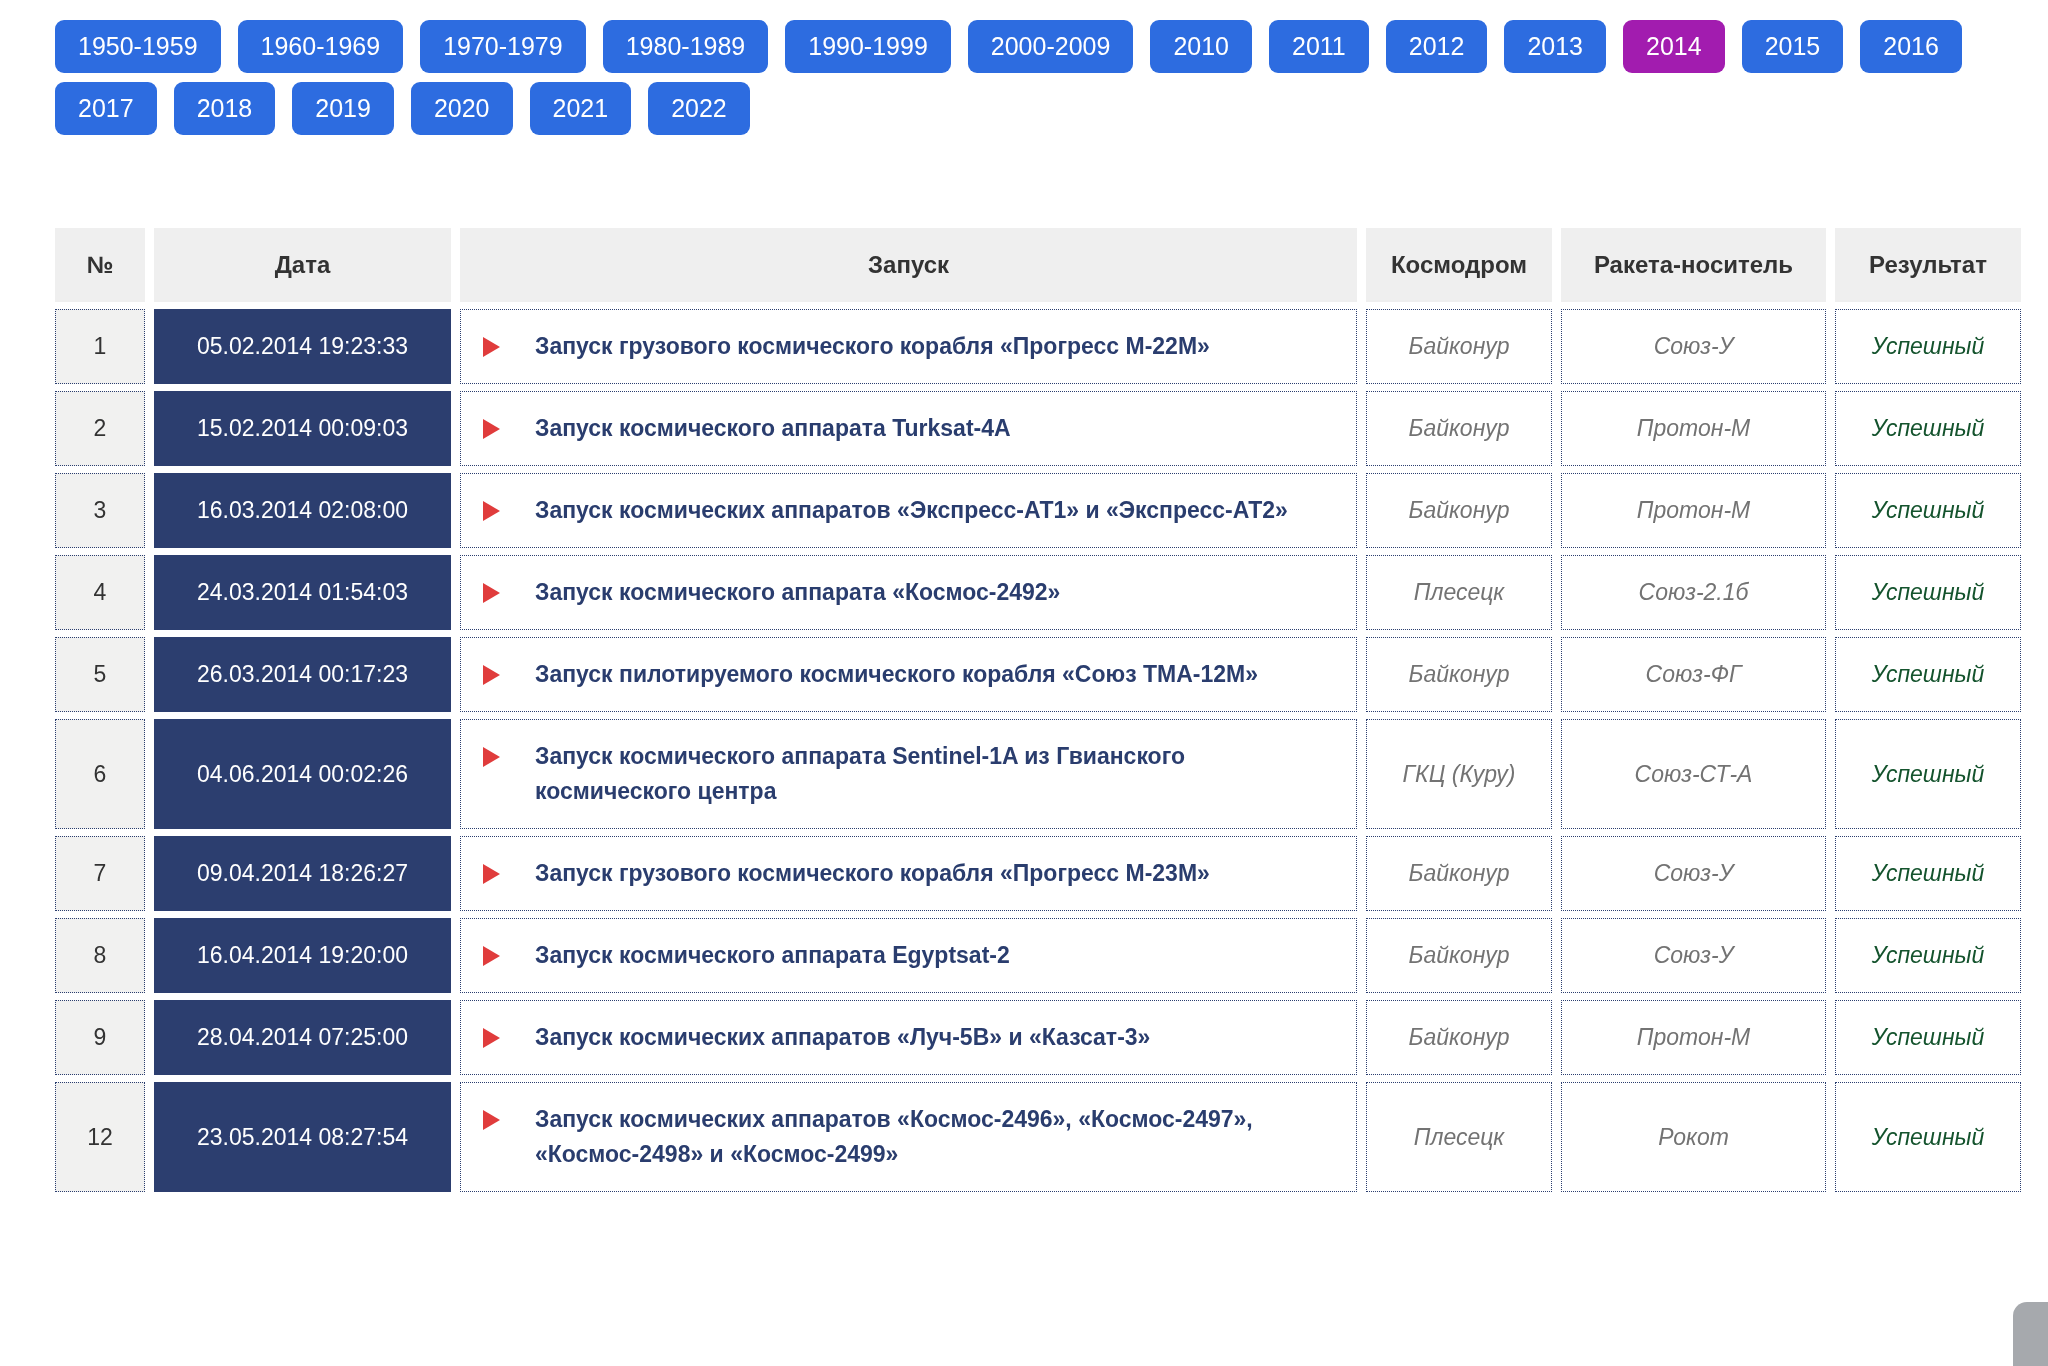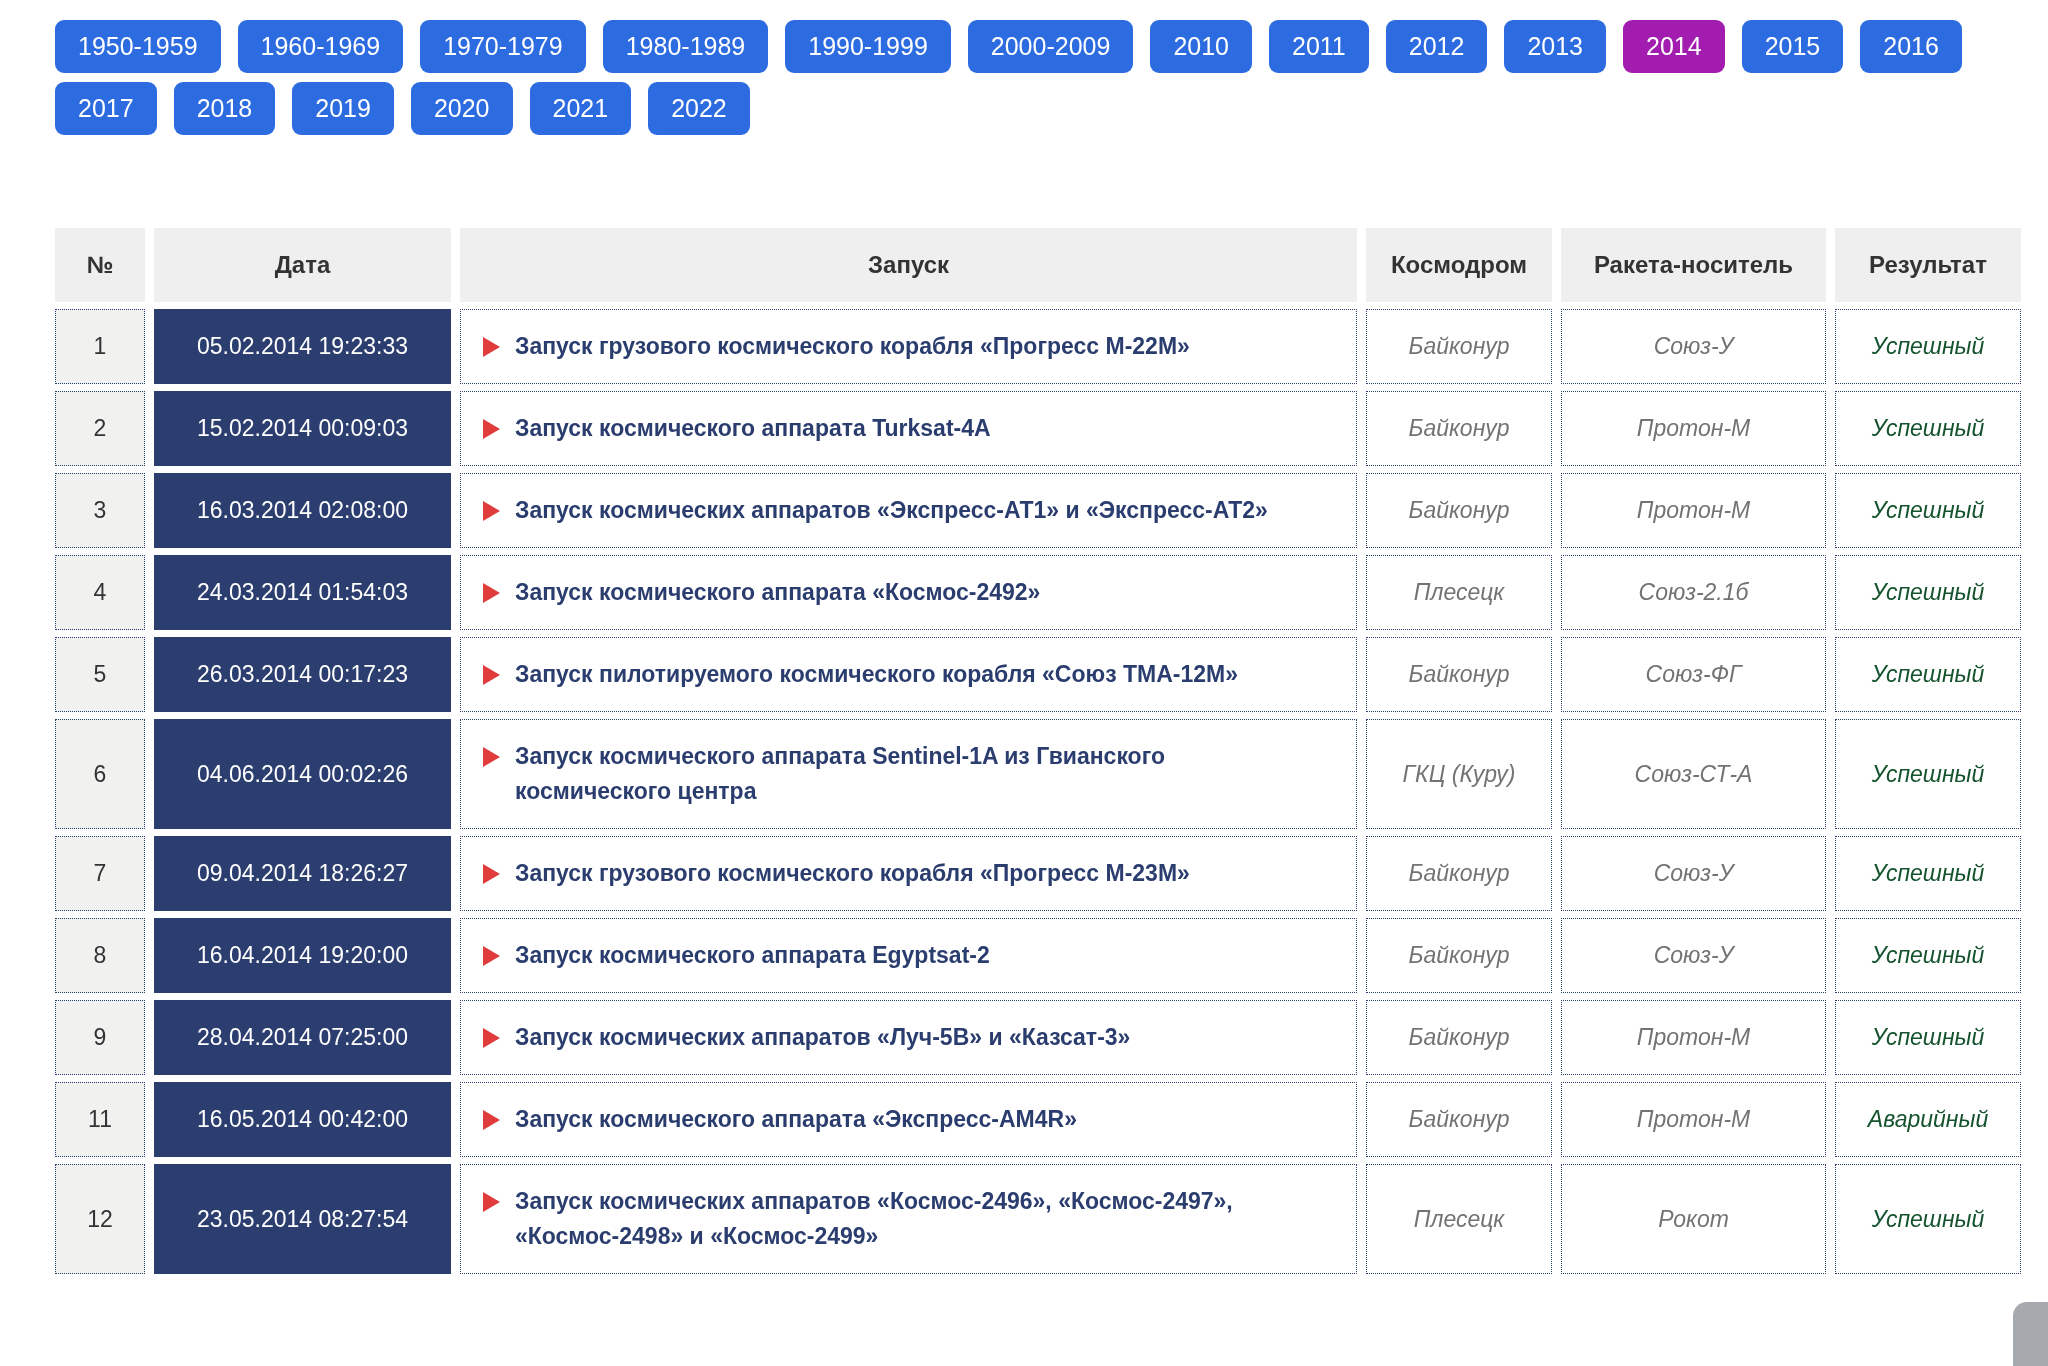--- a/index.html
+++ b/index.html
@@ -81,20 +81,21 @@
     text-align: left;
     padding-left: 20px;
   }
   .launch-link {
     display: flex;
     align-items: flex-start;
     color: #2a3d6e;
     font-weight: bold;
     cursor: pointer;
     text-decoration: none;
+    gap: 20px;
   }
   .bullet {
     flex: 0 0 auto;
     width: 0; height: 0;
     margin: 8px 15px 0 2px;
     border-left: 17px solid #e03c3c;
     border-top: 10px solid transparent;
     border-bottom: 10px solid transparent;
   }
   .launch-text { max-width: 770px; }
@@ -279,33 +280,20 @@
       <a class="launch-link">
         <span class="bullet"></span>
         <span class="launch-text">Запуск космических аппаратов «Луч-5В» и «Казсат-3»</span>
       </a>
     </td>
     <td class="cell-cosmo">Байконур</td>
     <td class="cell-rocket">Протон-М</td>
     <td class="cell-result">Успешный</td>
   </tr>
       <tr>
-    <td class="cell-num">11</td>
-    <td class="cell-date">16.05.2014 00:42:00</td>
-    <td class="cell-launch">
-      <a class="launch-link">
-        <span class="bullet"></span>
-        <span class="launch-text">Запуск космического аппарата «Экспресс-АМ4R»</span>
-      </a>
-    </td>
-    <td class="cell-cosmo">Байконур</td>
-    <td class="cell-rocket">Протон-М</td>
-    <td class="cell-result">Аварийный</td>
-  </tr>
-      <tr>
     <td class="cell-num">12</td>
     <td class="cell-date">23.05.2014 08:27:54</td>
     <td class="cell-launch">
       <a class="launch-link">
         <span class="bullet"></span>
         <span class="launch-text">Запуск космических аппаратов «Космос-2496», «Космос-2497», «Космос-2498» и «Космос-2499»</span>
       </a>
     </td>
     <td class="cell-cosmo">Плесецк</td>
     <td class="cell-rocket">Рокот</td>

